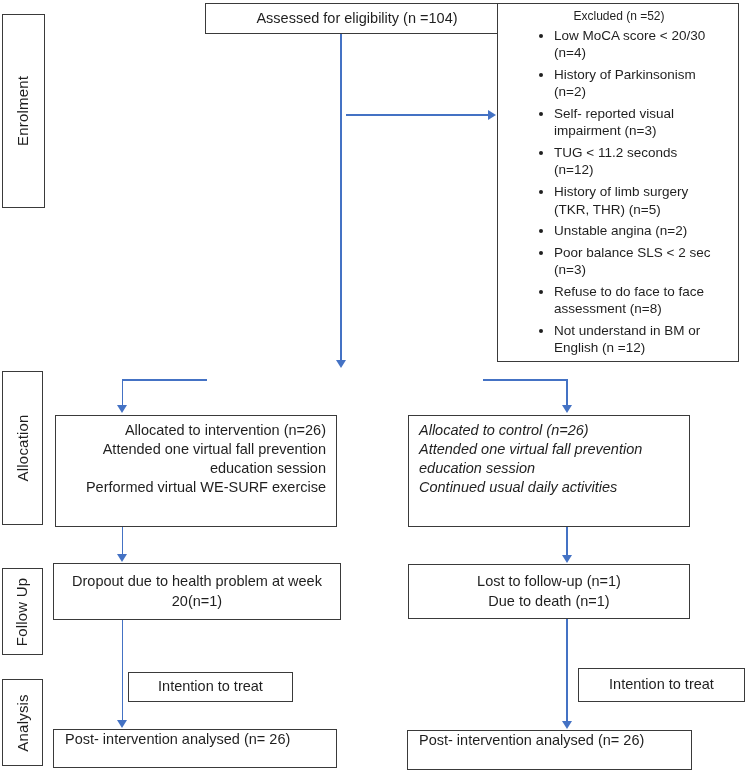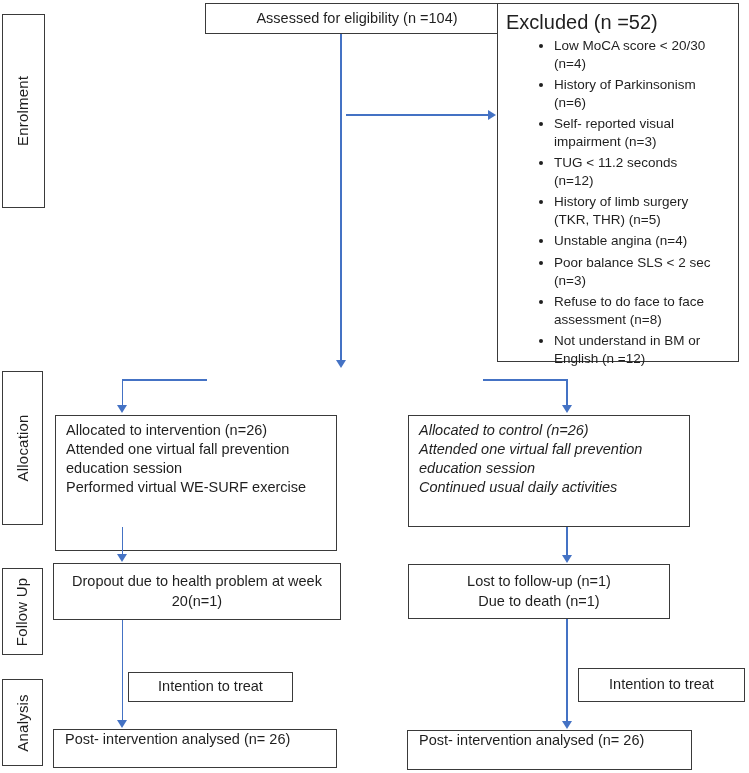--- a/index.html
+++ b/index.html
@@ -36,21 +36,21 @@
     display:flex;align-items:center;justify-content:center;
   }
   .stage span{
     transform:rotate(-90deg);
     white-space:nowrap;
     font-size:15px;
     letter-spacing:0.2px;
   }
   .multiline{padding:5px 10px;}
   .excluded-box{padding:5px 6px 4px 8px;font-size:13.5px;line-height:1.3;}
-  .excluded-title{font-size:20px;margin:0 0 2px 0;}
+  .excluded-title{font-size:12px;margin:0 0 2px 0;text-align:center;}
   ul.excluded-list{
     margin:2px 16px 0 0;
     padding:0 0 0 48px;
     list-style:disc;
   }
   ul.excluded-list li{
     margin:0 0 4px 0;
     padding-right:2px;
   }
   .stack-center div{width:100%;text-align:center;}
@@ -87,50 +87,50 @@
   </div>
 
   <div class="box center" style="left:205px;top:3px;width:304px;height:31px;">
     <span>Assessed for eligibility (n =104)</span>
   </div>
 
   <div class="box excluded-box" style="left:497px;top:3px;width:242px;height:359px;">
     <div class="excluded-title">Excluded (n =52)</div>
     <ul class="excluded-list">
       <li>Low MoCA score &lt; 20/30 (n=4)</li>
-      <li>History of Parkinsonism (n=6)</li>
+      <li>History of Parkinsonism (n=2)</li>
       <li>Self- reported visual impairment (n=3)</li>
       <li>TUG &lt; 11.2 seconds (n=12)</li>
       <li>History of limb surgery (TKR, THR) (n=5)</li>
-      <li>Unstable angina (n=4)</li>
+      <li>Unstable angina (n=2)</li>
       <li>Poor balance SLS &lt; 2 sec (n=3)</li>
       <li>Refuse to do face to face assessment (n=8)</li>
       <li>Not understand in BM or English (n =12)</li>
     </ul>
   </div>
 
 
-  <div class="box multiline" style="left:55px;top:415px;width:282px;height:136px;">
+  <div class="box multiline" style="left:55px;top:415px;width:282px;height:112px;text-align:right;">
     <div>Allocated to intervention (n=26)</div>
     <div>Attended one virtual fall prevention education session</div>
     <div>Performed virtual WE-SURF exercise</div>
   </div>
 
   <div class="box multiline" style="left:408px;top:415px;width:282px;height:112px;font-style:italic;">
     <div>Allocated to control (n=26)</div>
     <div>Attended one virtual fall prevention education session</div>
     <div>Continued usual daily activities</div>
   </div>
 
   <div class="box center stack-center" style="left:53px;top:563px;width:288px;height:57px;flex-direction:column;">
     <div>Dropout due to health problem at week</div>
     <div>20(n=1)</div>
   </div>
 
-  <div class="box center stack-center" style="left:408px;top:564px;width:262px;height:55px;flex-direction:column;">
+  <div class="box center stack-center" style="left:408px;top:564px;width:282px;height:55px;flex-direction:column;">
     <div>Lost to follow-up (n=1)</div>
     <div>Due to death (n=1)</div>
   </div>
 
   <div class="box center" style="left:128px;top:672px;width:165px;height:30px;">
     <span>Intention to treat</span>
   </div>
   <div class="box center" style="left:578px;top:668px;width:167px;height:34px;">
     <span>Intention to treat</span>
   </div>

